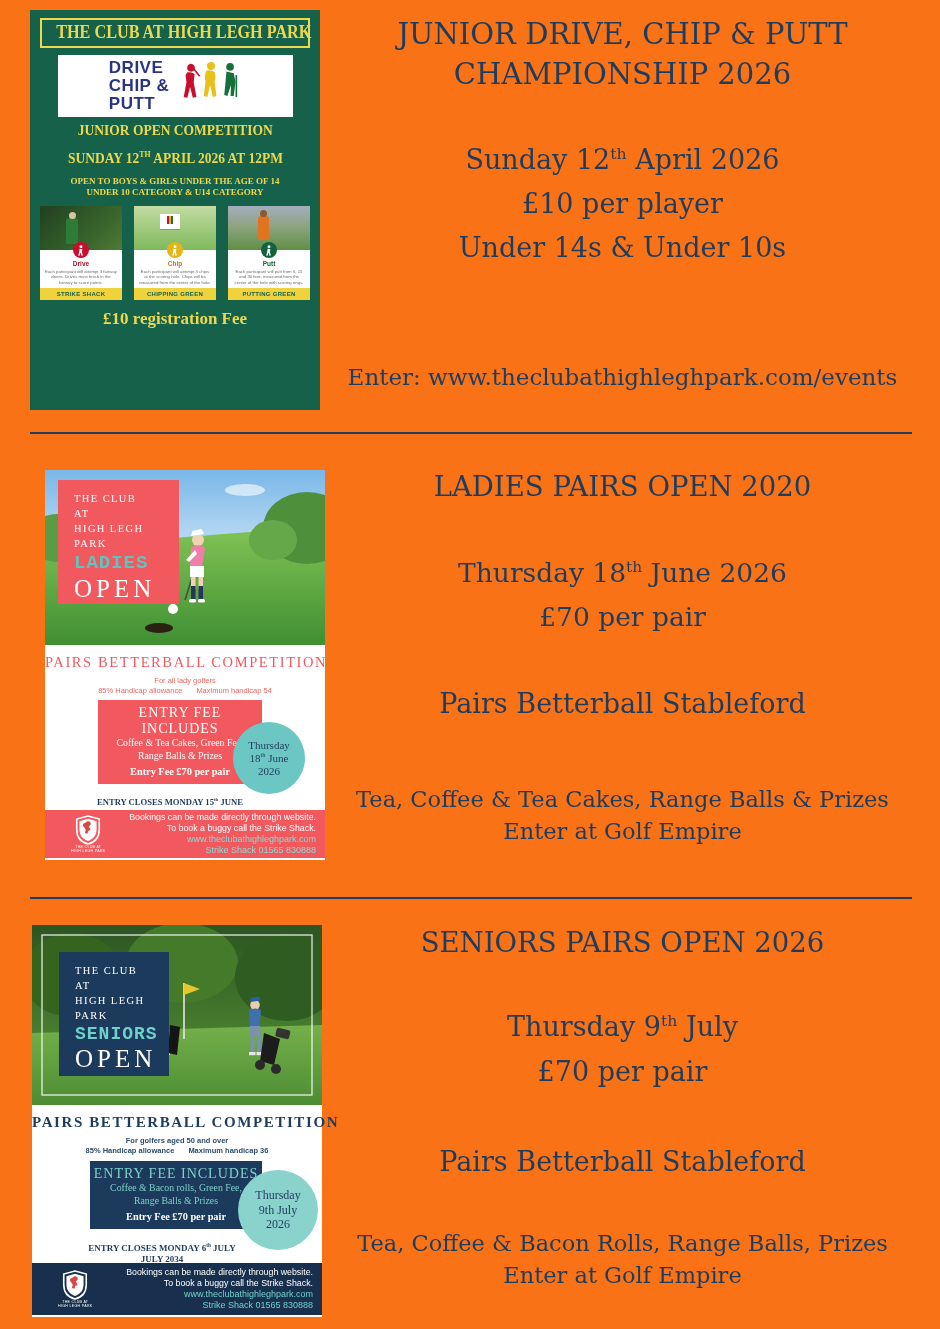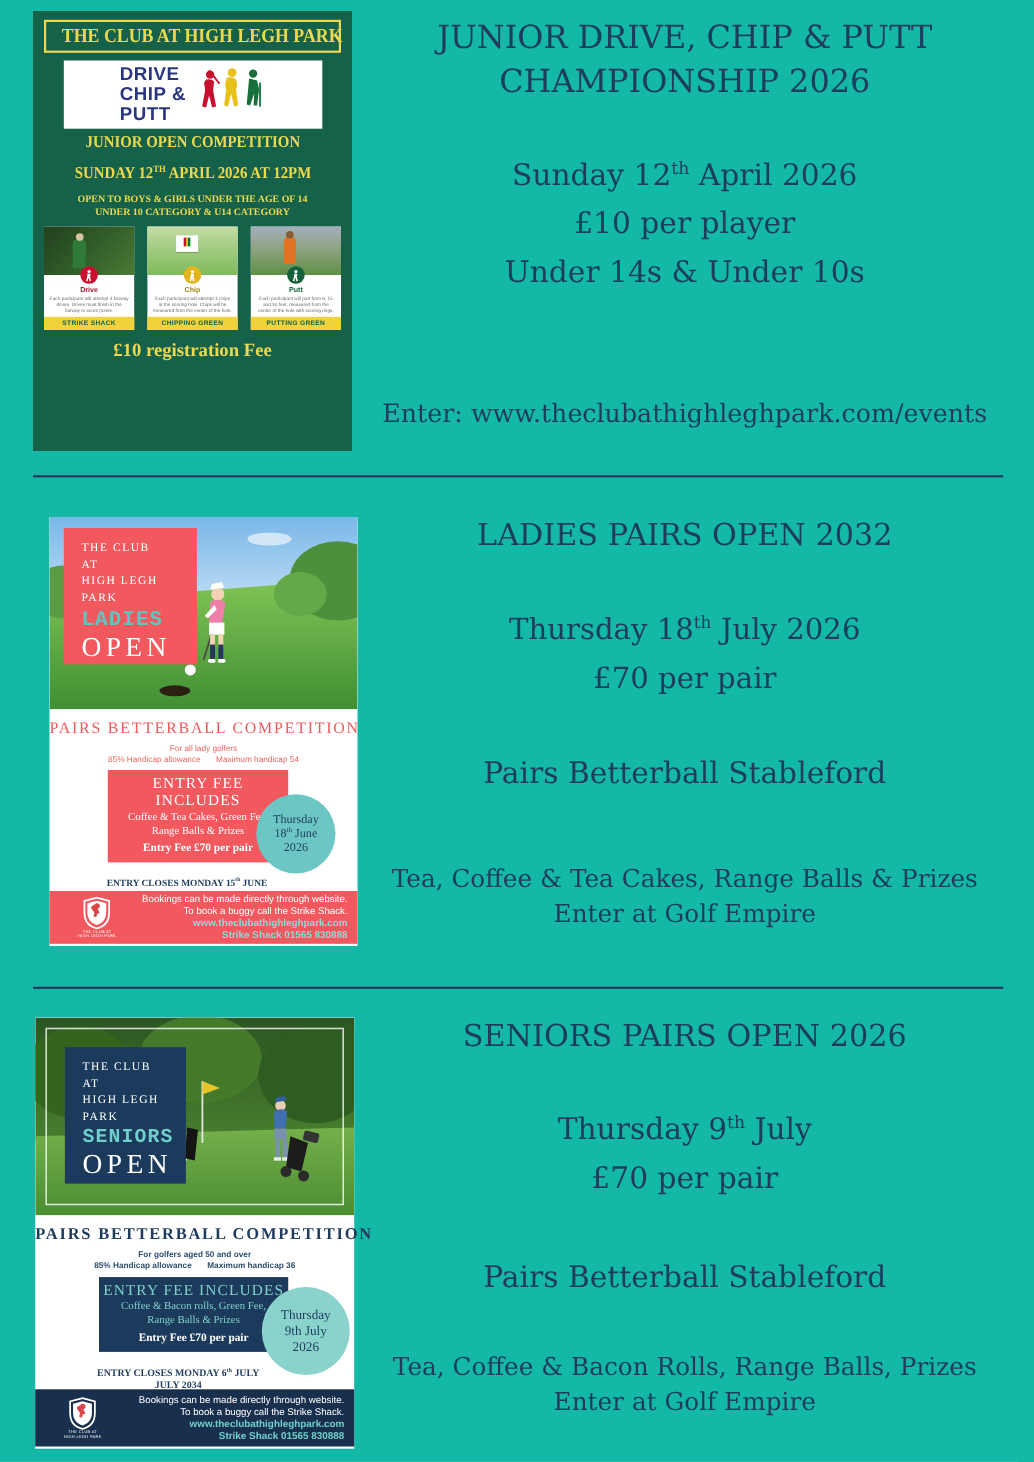--- a/index.html
+++ b/index.html
@@ -1,18 +1,18 @@
 <!DOCTYPE html>
 <html><head>
 <meta charset="utf-8">
 <style>
   * { margin:0; padding:0; box-sizing:border-box; }
   html,body { background:#fff; }
   body { width:940px; height:1329px; position:relative; font-family:"DejaVu Serif", serif; overflow:hidden; }
-  .page { position:absolute; inset:0; background:#14b8a6; }
+  .page { position:absolute; inset:0; background:#f97316; }
   sup { font-size:58%; line-height:0; vertical-align:super; }
   .cond { display:inline-block; transform:scaleX(0.9); transform-origin:center; white-space:nowrap; }
 
   
   .t { position:absolute; left:330px; width:585px; text-align:center; color:#1e3c5e; }
   .s1-title { top:14px; font-size:29px; line-height:40px; }
   .s1-date  { top:144px; font-size:27px; }
   .s1-price { top:188px; font-size:27px; }
   .s1-cats  { top:232px; font-size:27px; }
   .s1-enter { top:364px; font-size:23px; }
@@ -110,21 +110,21 @@
   .la-closes { margin:13px 60px 0 30px; } .se-closes { margin:14px 66px 0 36px; font-size:9px; }
   .refunds { font-family:"Liberation Sans",sans-serif; font-size:4.8px; color:#8b7d72; margin-top:11px; }
   .banner { position:absolute; left:0; right:0; bottom:2px; display:flex; align-items:center; }
   .la-banner { background:#f2595f; height:48px; }
   .se-banner { background:#18304d; height:52px; }
   .crest { margin-left:26px; display:flex; flex-direction:column; align-items:center; }
   .crest-icon { width:26px; height:30px; }
   .crest-text { color:#fff; font-family:"Liberation Sans",sans-serif; font-size:3.6px; line-height:4.4px; letter-spacing:0.3px; }
   .banner-text { margin-left:auto; margin-right:9px; text-align:right; font-family:"Liberation Sans",sans-serif; }
   .b-white { color:#fff; font-size:8.8px; line-height:11px; }
-  .b-teal { font-weight:bold; font-size:9px; line-height:11.5px; }
+  .b-teal { font-weight:normal; font-size:9px; line-height:11.5px; }
   .la-banner .b-teal { color:#8fd9d4; } .se-banner .b-teal { color:#6fd0cb; }
 </style>
 </head>
 <body>
 
 <div class="page">
 
   <div class="poster jr">
     <div class="jr-title">
       <span class="cond">THE CLUB AT HIGH LEGH PARK</span>
@@ -303,22 +303,22 @@
       </div>
       <div class="banner-text">
         <div class="b-white">Bookings can be made directly through website.</div>
         <div class="b-white">To book a buggy call the Strike Shack.</div>
         <div class="b-teal">www.theclubathighleghpark.com</div>
         <div class="b-teal">Strike Shack 01565 830888</div>
       </div>
     </div>
   </div>
 
-  <div class="t s2-title">LADIES PAIRS OPEN 2032</div>
-  <div class="t s2-date"><span>Thursday 18</span><sup>th</sup><span> July 2026</span></div>
+  <div class="t s2-title">LADIES PAIRS OPEN 2020</div>
+  <div class="t s2-date"><span>Thursday 18</span><sup>th</sup><span> June 2026</span></div>
   <div class="t s2-price">£70 per pair</div>
   <div class="t s2-format">Pairs Betterball Stableford</div>
   <div class="t s2-extras">Tea, Coffee &amp; Tea Cakes, Range Balls &amp; Prizes</div>
   <div class="t s2-enter">Enter at Golf Empire</div>
 
   <div class="divider d2"></div>
 
   <div class="poster se">
     <div class="photo se-photo">
       <svg viewBox="0 0 290 180">

